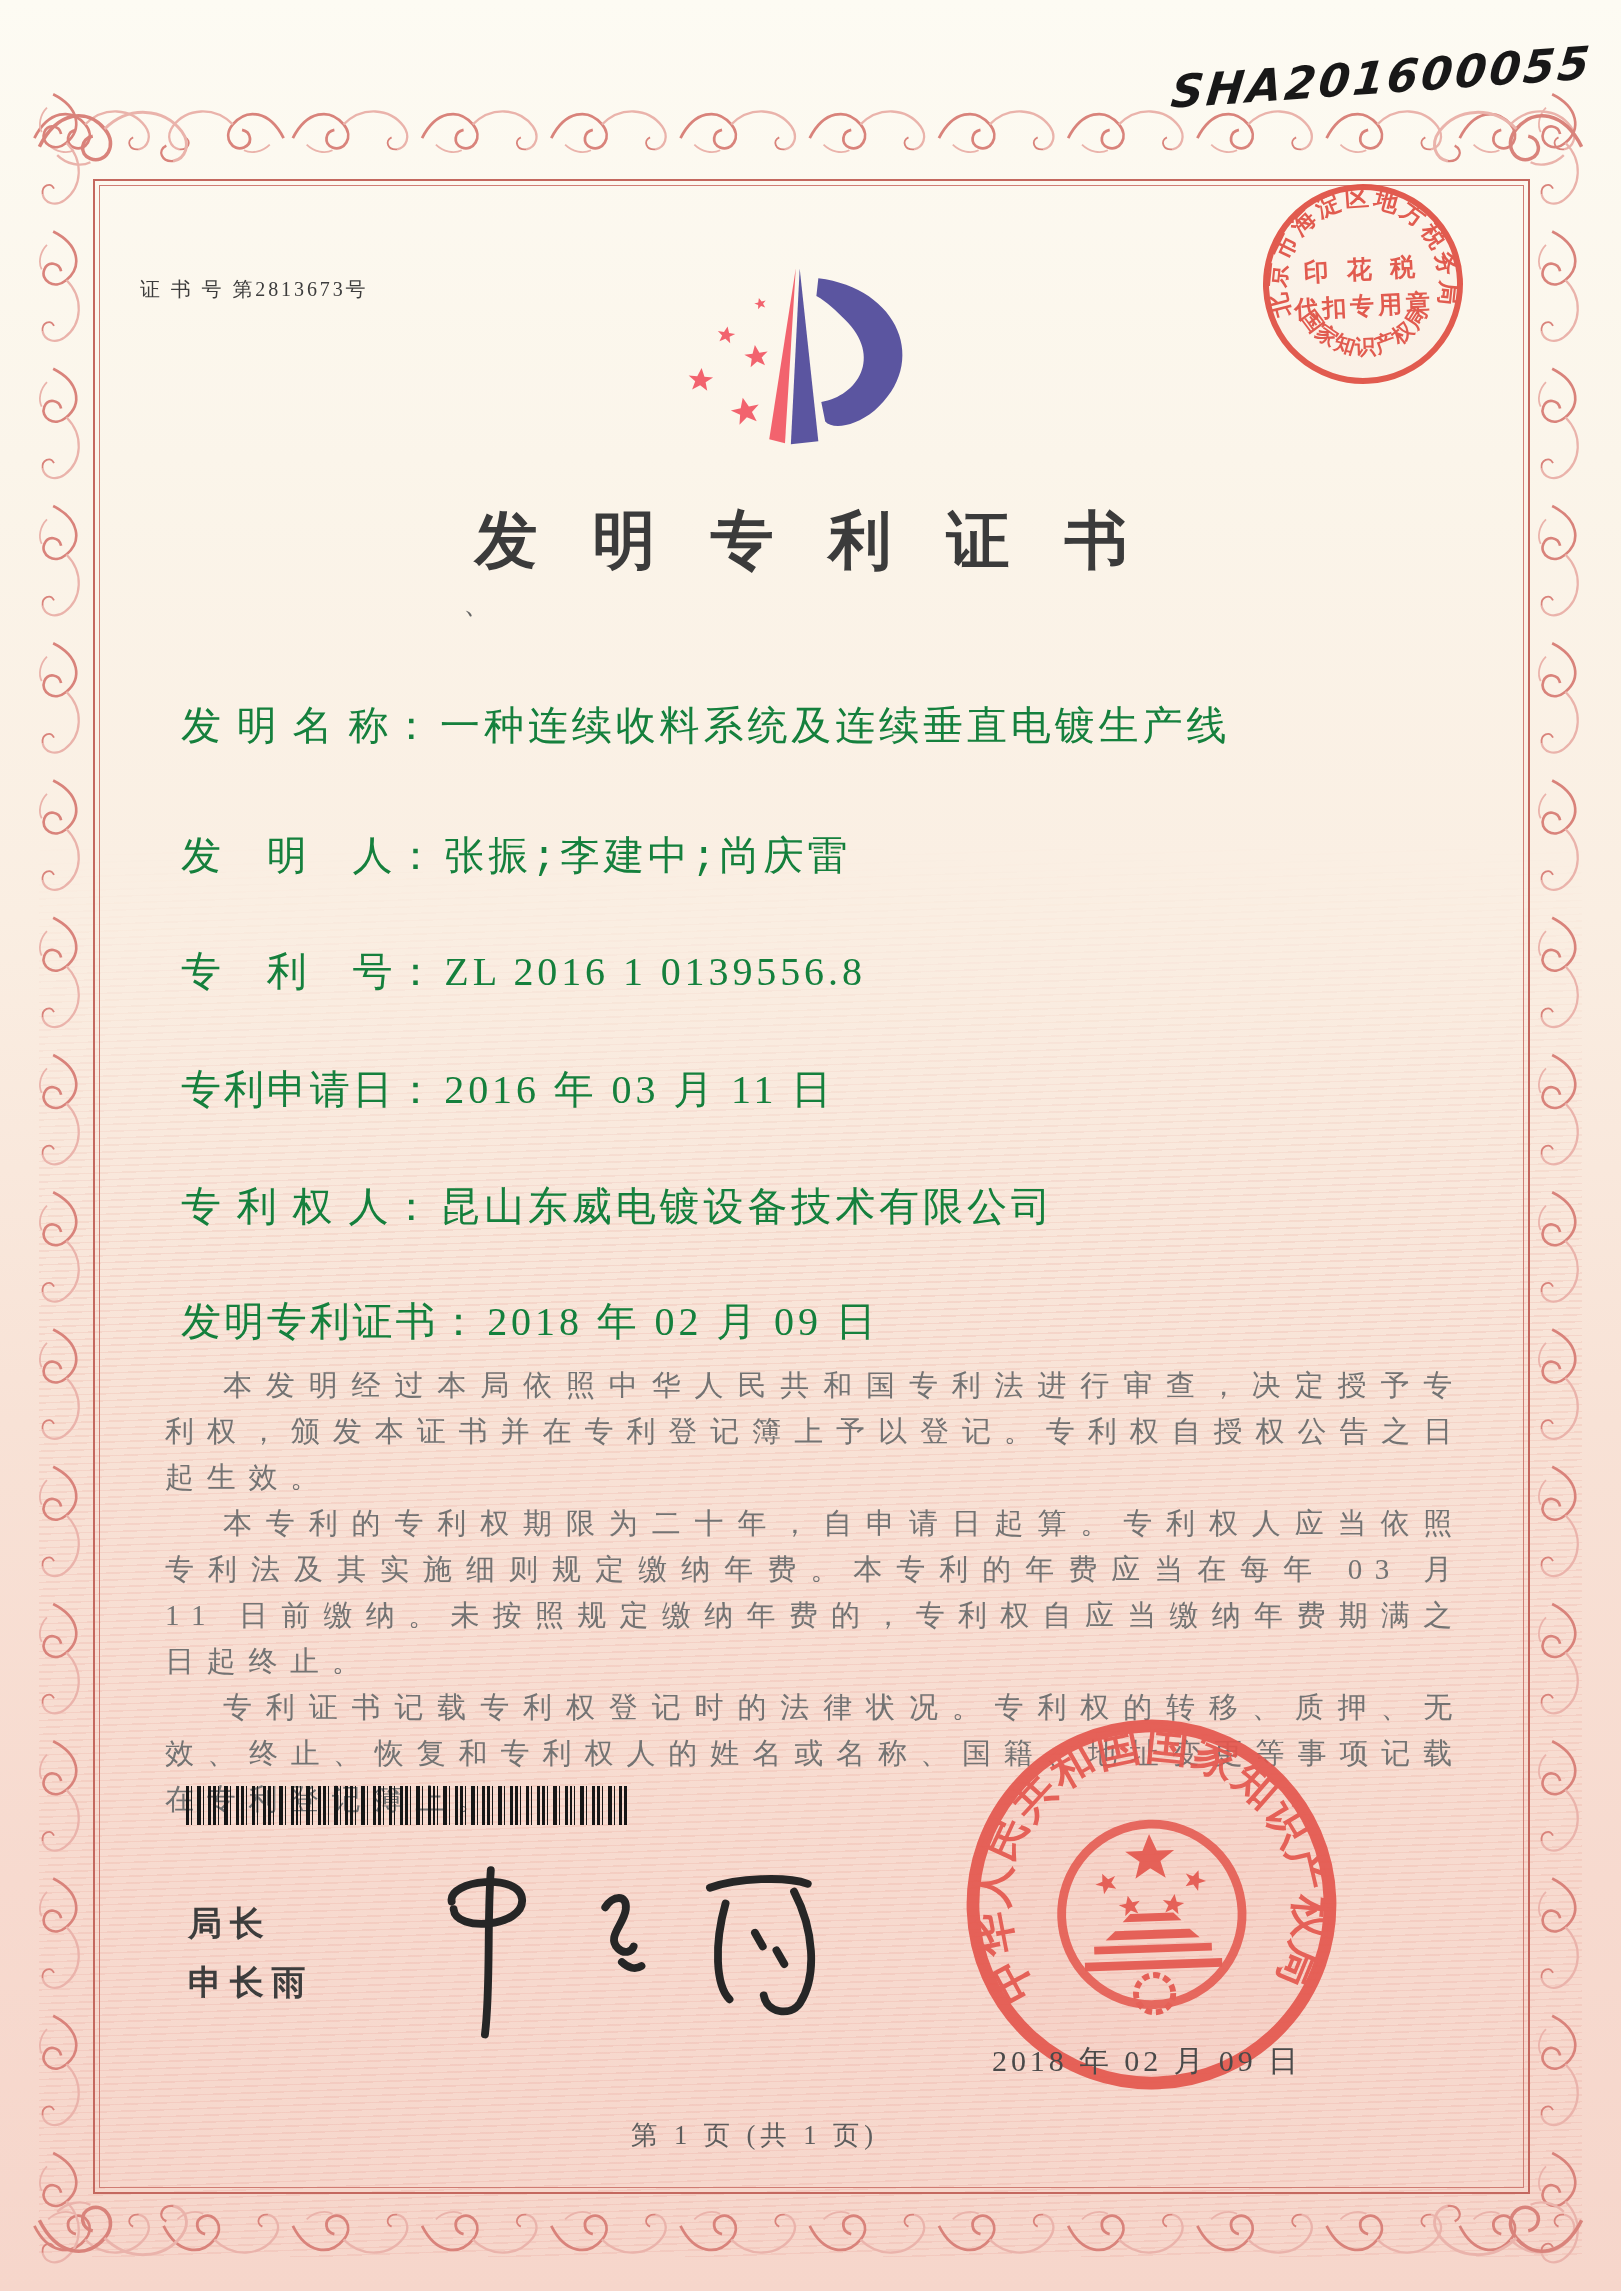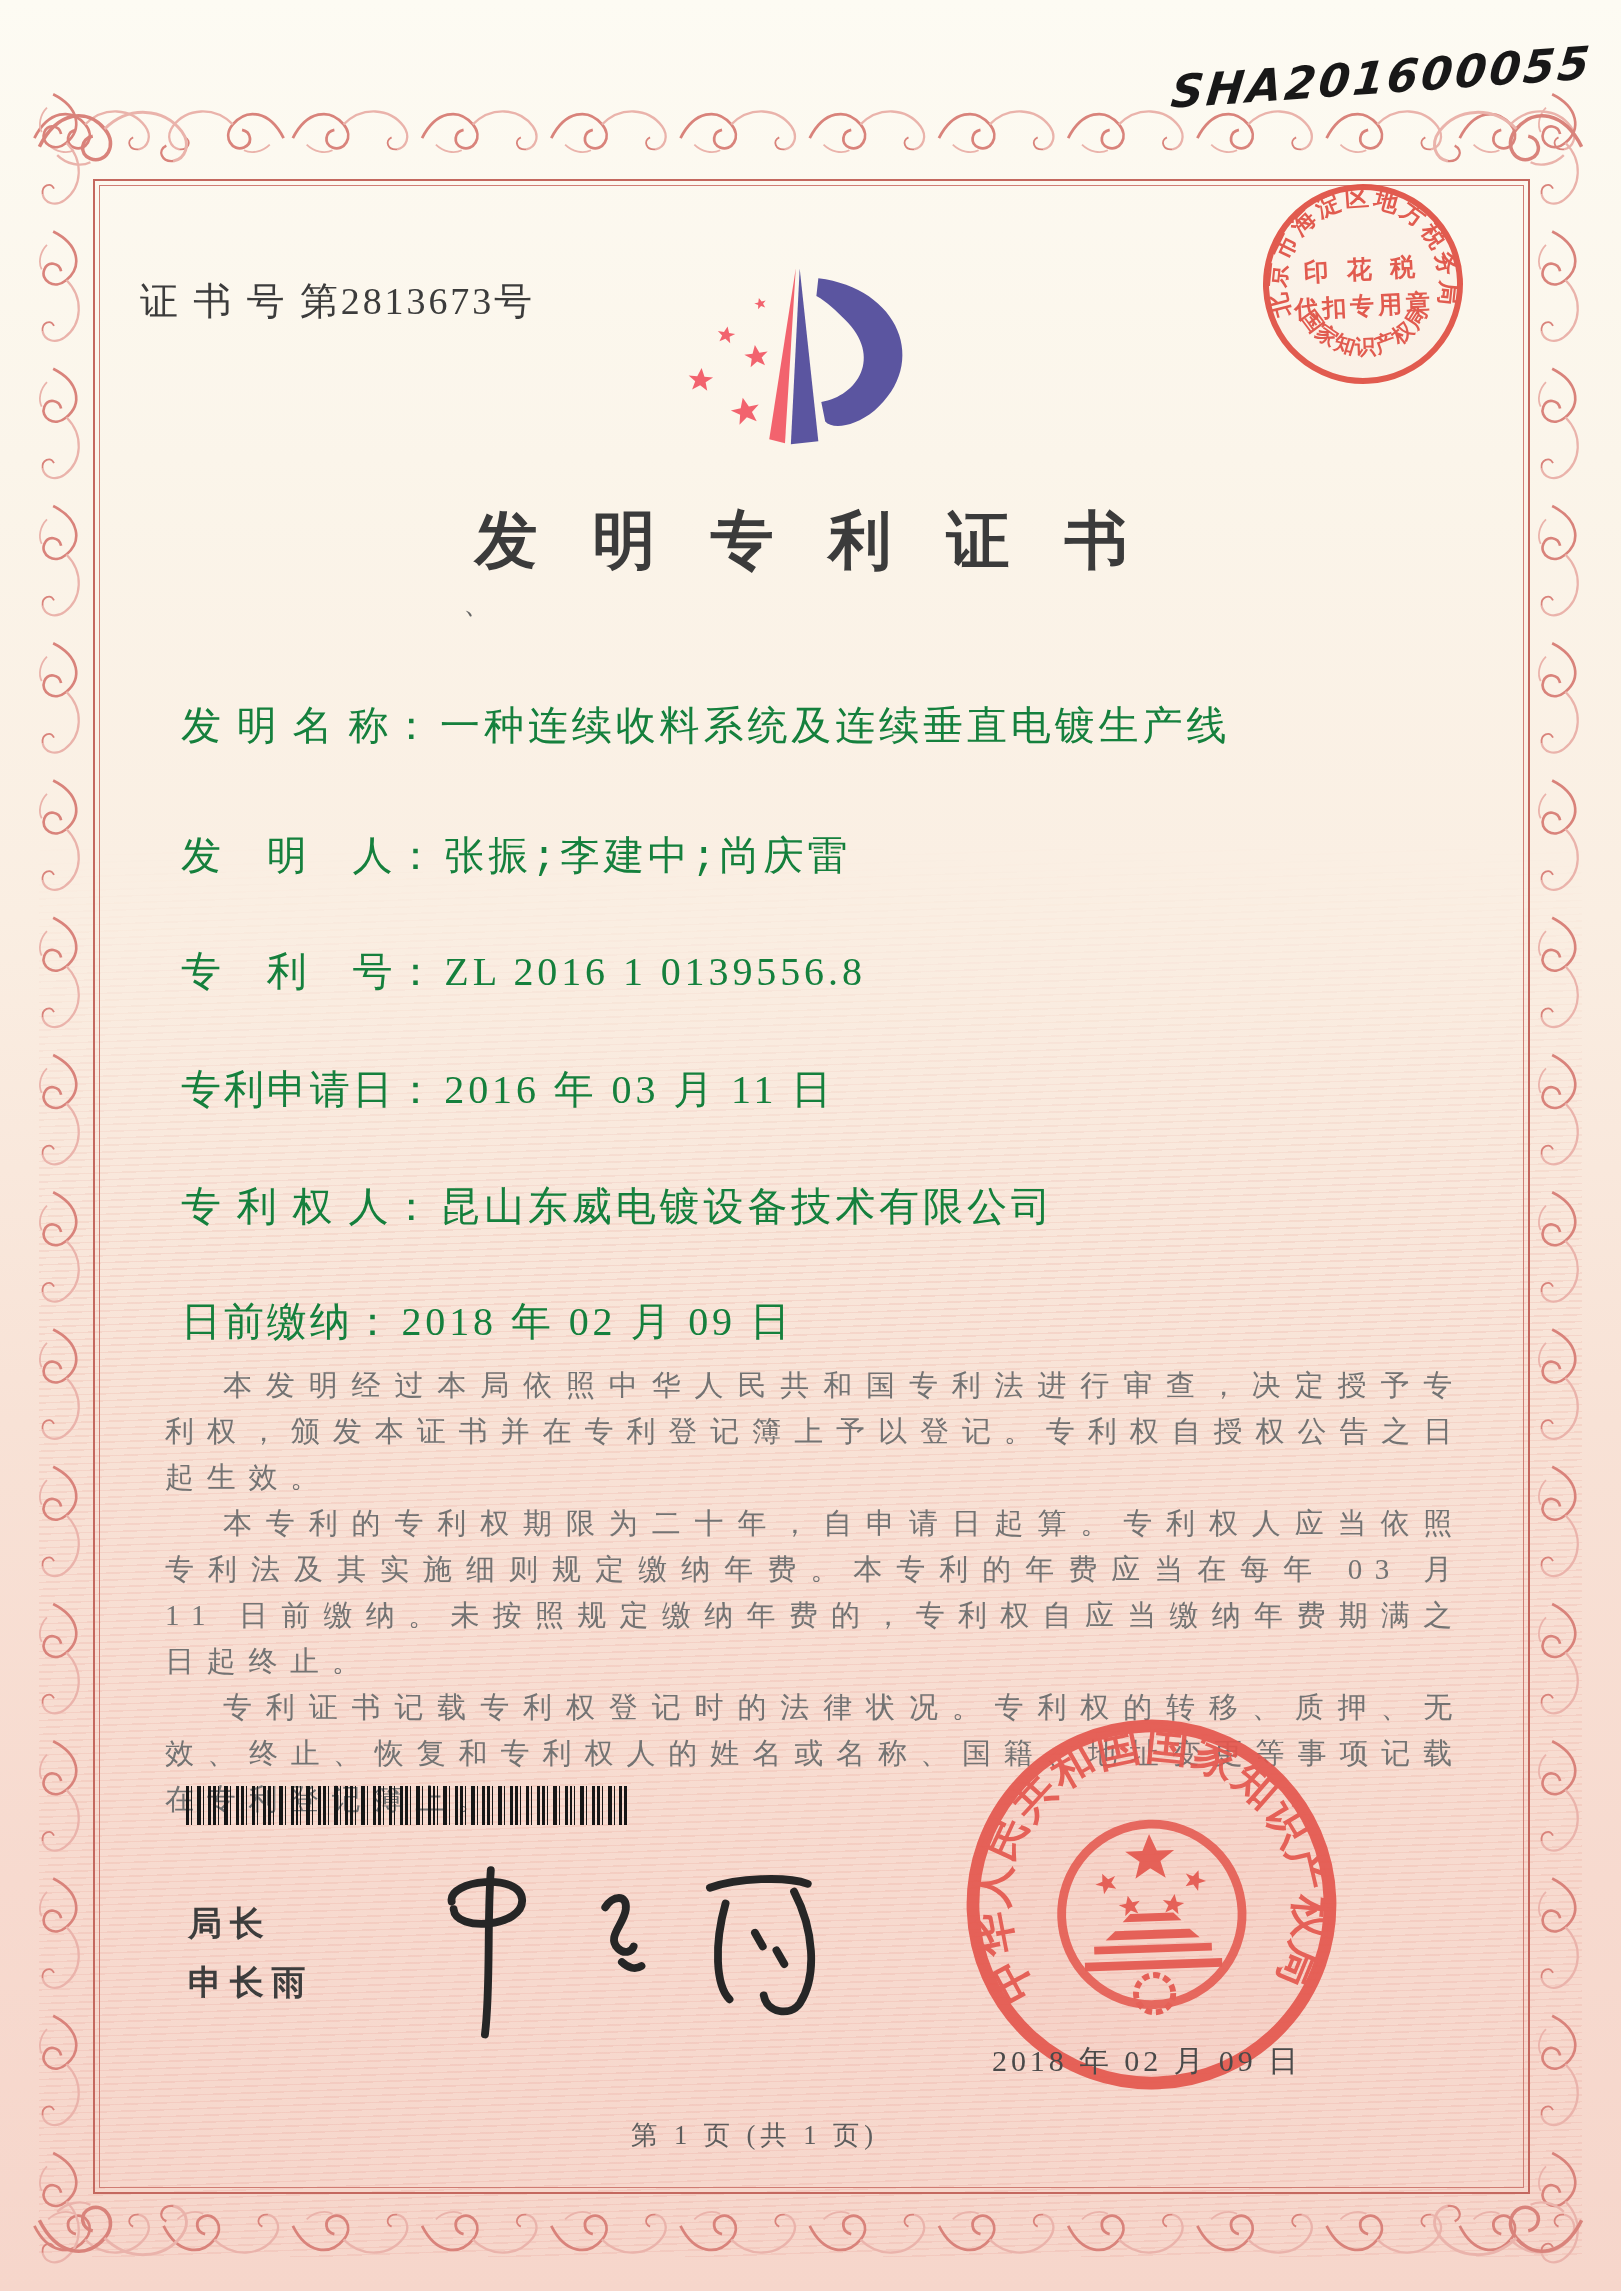--- a/index.html
+++ b/index.html
@@ -23,21 +23,21 @@
     content:"";position:absolute;inset:3.9px;border:1px solid #d07d74;
   }
   .handwritten{
     position:absolute;left:1171px;top:51px;z-index:4;
     font-family:"DejaVu Sans",sans-serif;font-style:italic;font-weight:600;
     font-size:45px;letter-spacing:2.9px;color:#181818;
     transform:rotate(-4deg) skewX(-10deg);
   }
   .certno{
     position:absolute;left:140px;top:276px;z-index:3;
-    font-size:38px;letter-spacing:2.9px;color:#3c3c3c;
+    font-size:20px;letter-spacing:2.9px;color:#3c3c3c;
   }
   .logo{position:absolute;left:635px;top:237px;width:296px;height:214px;z-index:3;}
   .doc-title{
     position:absolute;left:0;top:498px;width:100%;z-index:3;
     font-size:63px;font-weight:700;color:#3b3b3b;text-align:center;
     letter-spacing:55px;padding-left:36px;box-sizing:border-box;white-space:nowrap;
   }
   .title-mark{position:absolute;left:463px;top:584px;z-index:3;font-size:29px;color:#666;}
   .field{position:absolute;left:181px;z-index:3;font-size:40px;color:#15803d;white-space:nowrap;}
   .field .lbl{letter-spacing:2.9px;margin-right:5.9px;}
@@ -226,21 +226,21 @@
 <div class="field f2">
   <span class="lbl">专　利　号：</span><span class="val">ZL 2016 1 0139556.8</span>
 </div>
 <div class="field f3">
   <span class="lbl">专利申请日：</span><span class="val">2016 年 03 月 11 日</span>
 </div>
 <div class="field f4">
   <span class="lbl">专 利 权 人：</span><span class="val">昆山东威电镀设备技术有限公司</span>
 </div>
 <div class="field f5">
-  <span class="lbl">日前缴纳：</span><span class="val">2018 年 02 月 09 日</span>
+  <span class="lbl">发明专利证书：</span><span class="val">2018 年 02 月 09 日</span>
 </div>
 
 <div class="paras">
   <p>本发明经过本局依照中华人民共和国专利法进行审查，决定授予专利权，颁发本证书并在专利登记簿上予以登记。专利权自授权公告之日起生效。</p>
   <p>本专利的专利权期限为二十年，自申请日起算。专利权人应当依照专利法及其实施细则规定缴纳年费。本专利的年费应当在每年 03 月 11 日前缴纳。未按照规定缴纳年费的，专利权自应当缴纳年费期满之日起终止。</p>
   <p>专利证书记载专利权登记时的法律状况。专利权的转移、质押、无效、终止、恢复和专利权人的姓名或名称、国籍、地址变更等事项记载在专利登记簿上。</p>
 </div>
 
 <div class="barcode"></div>
 

